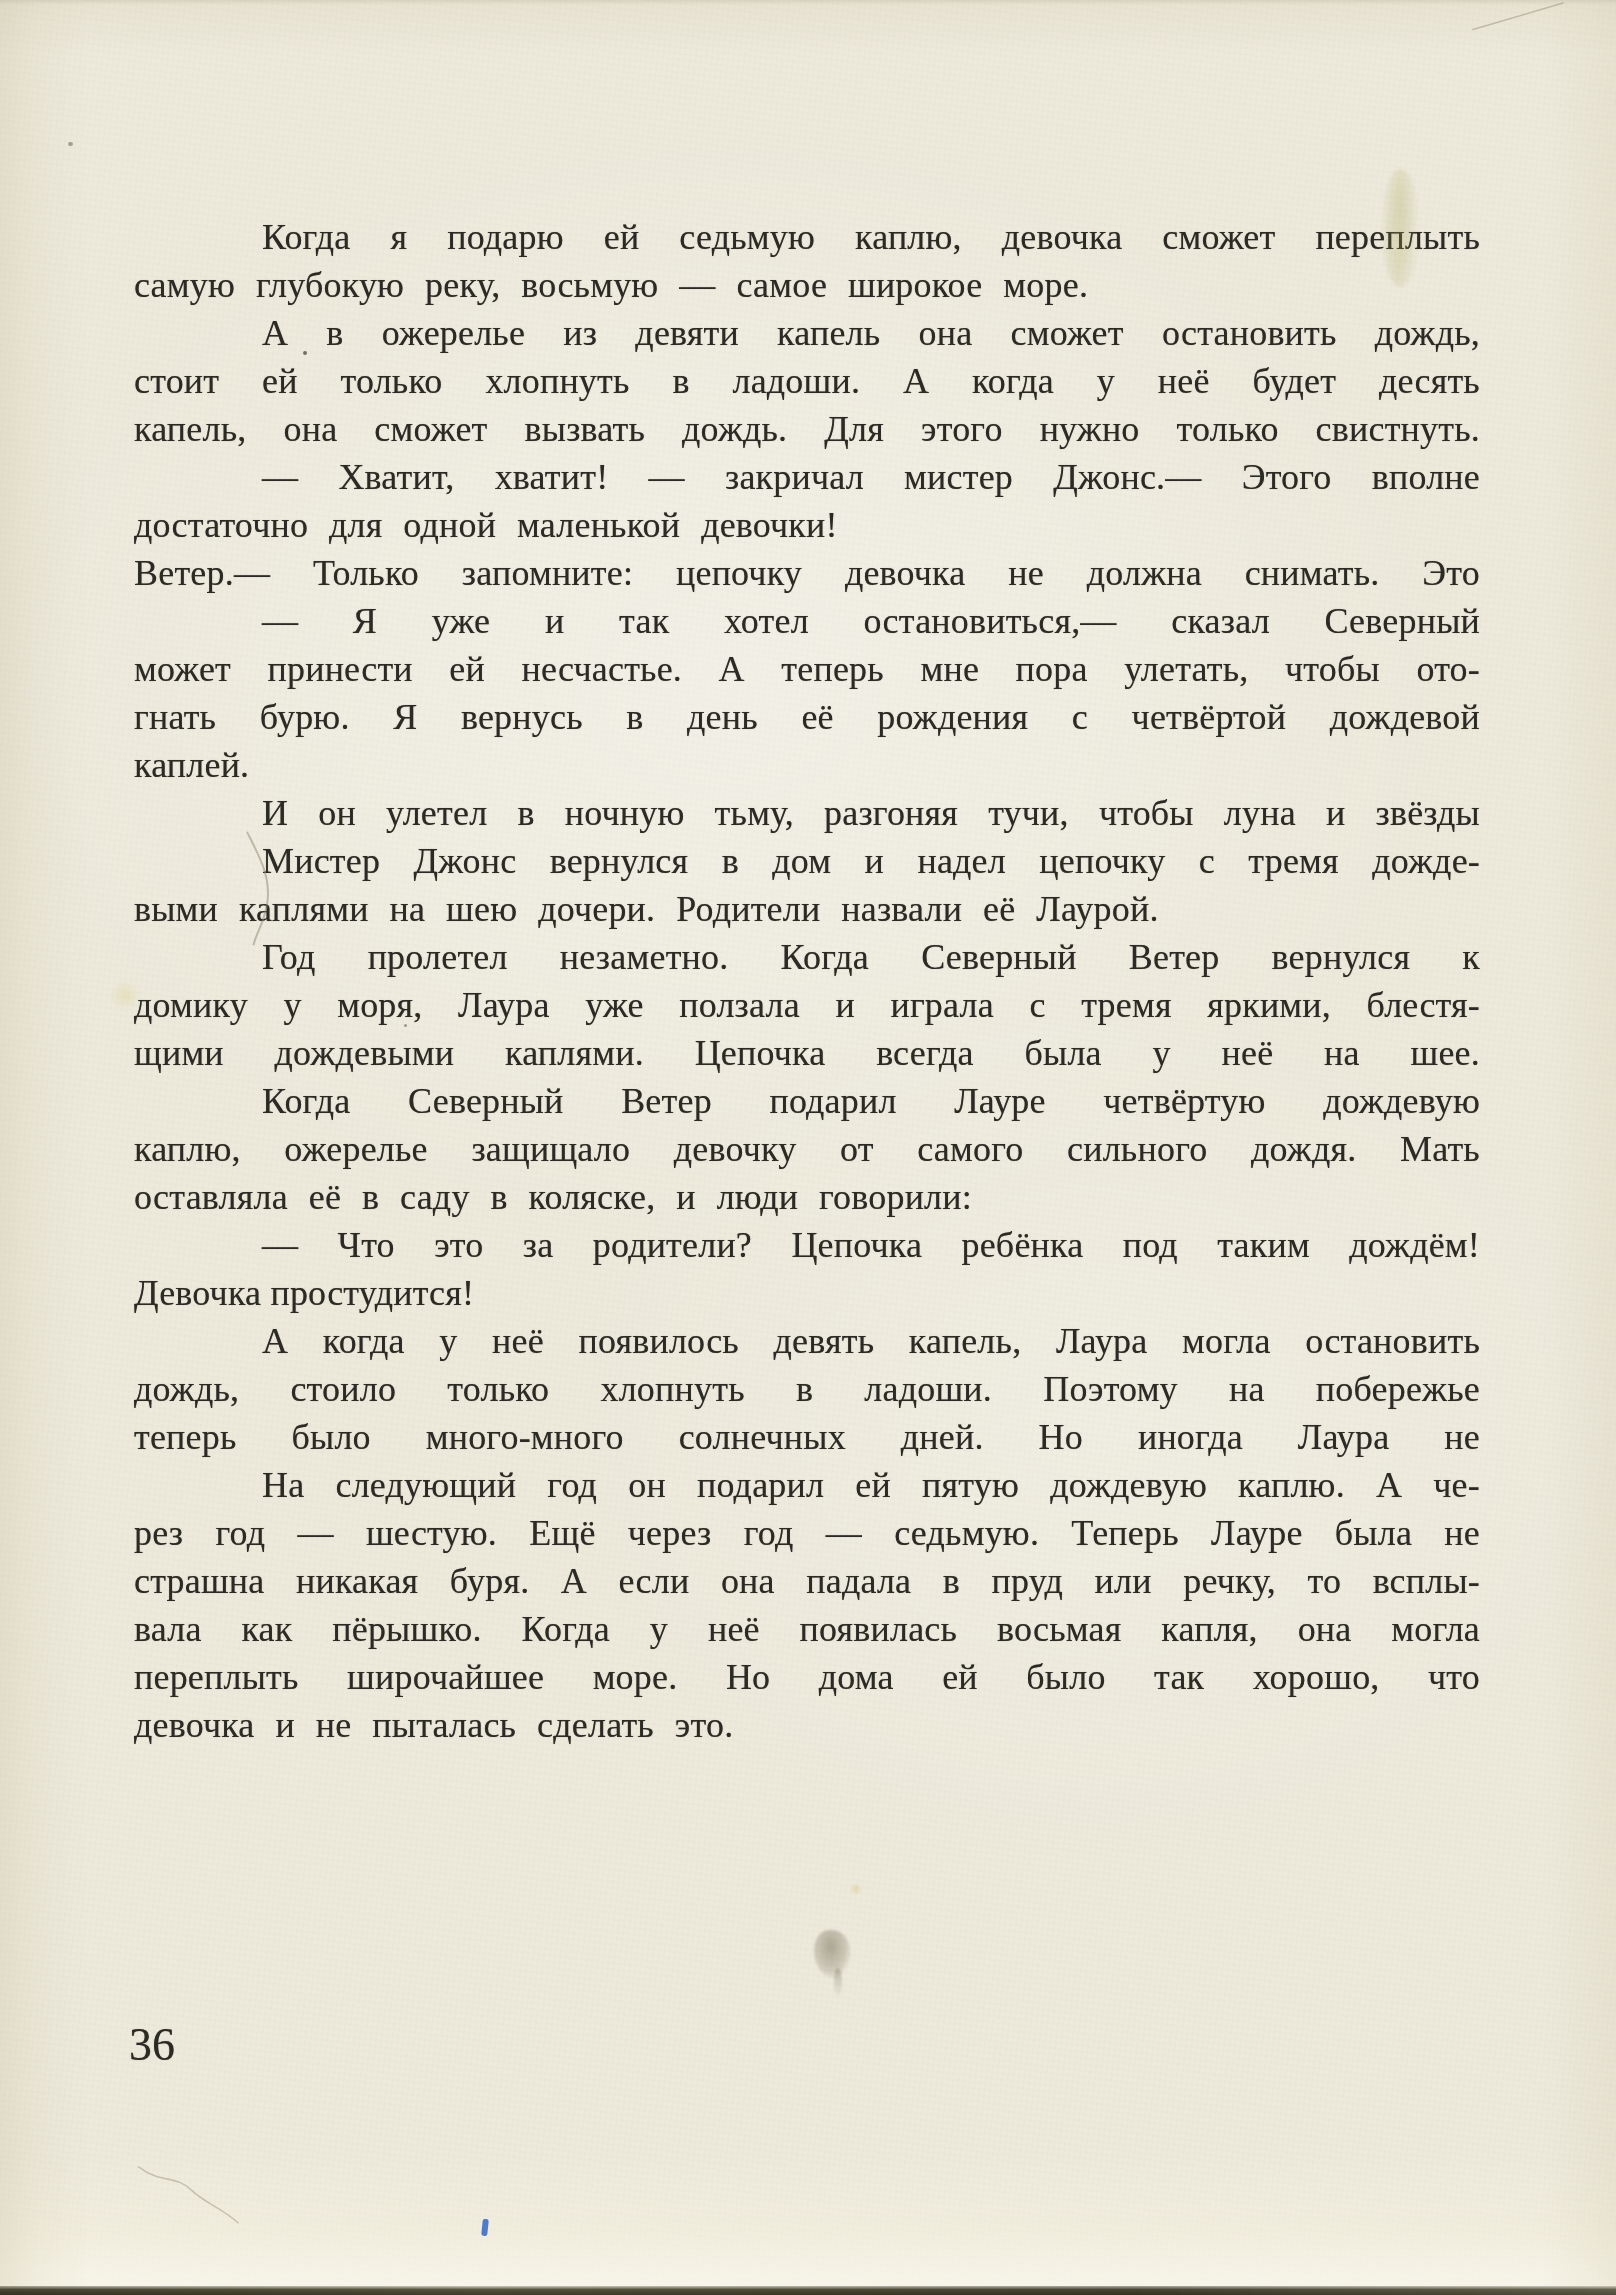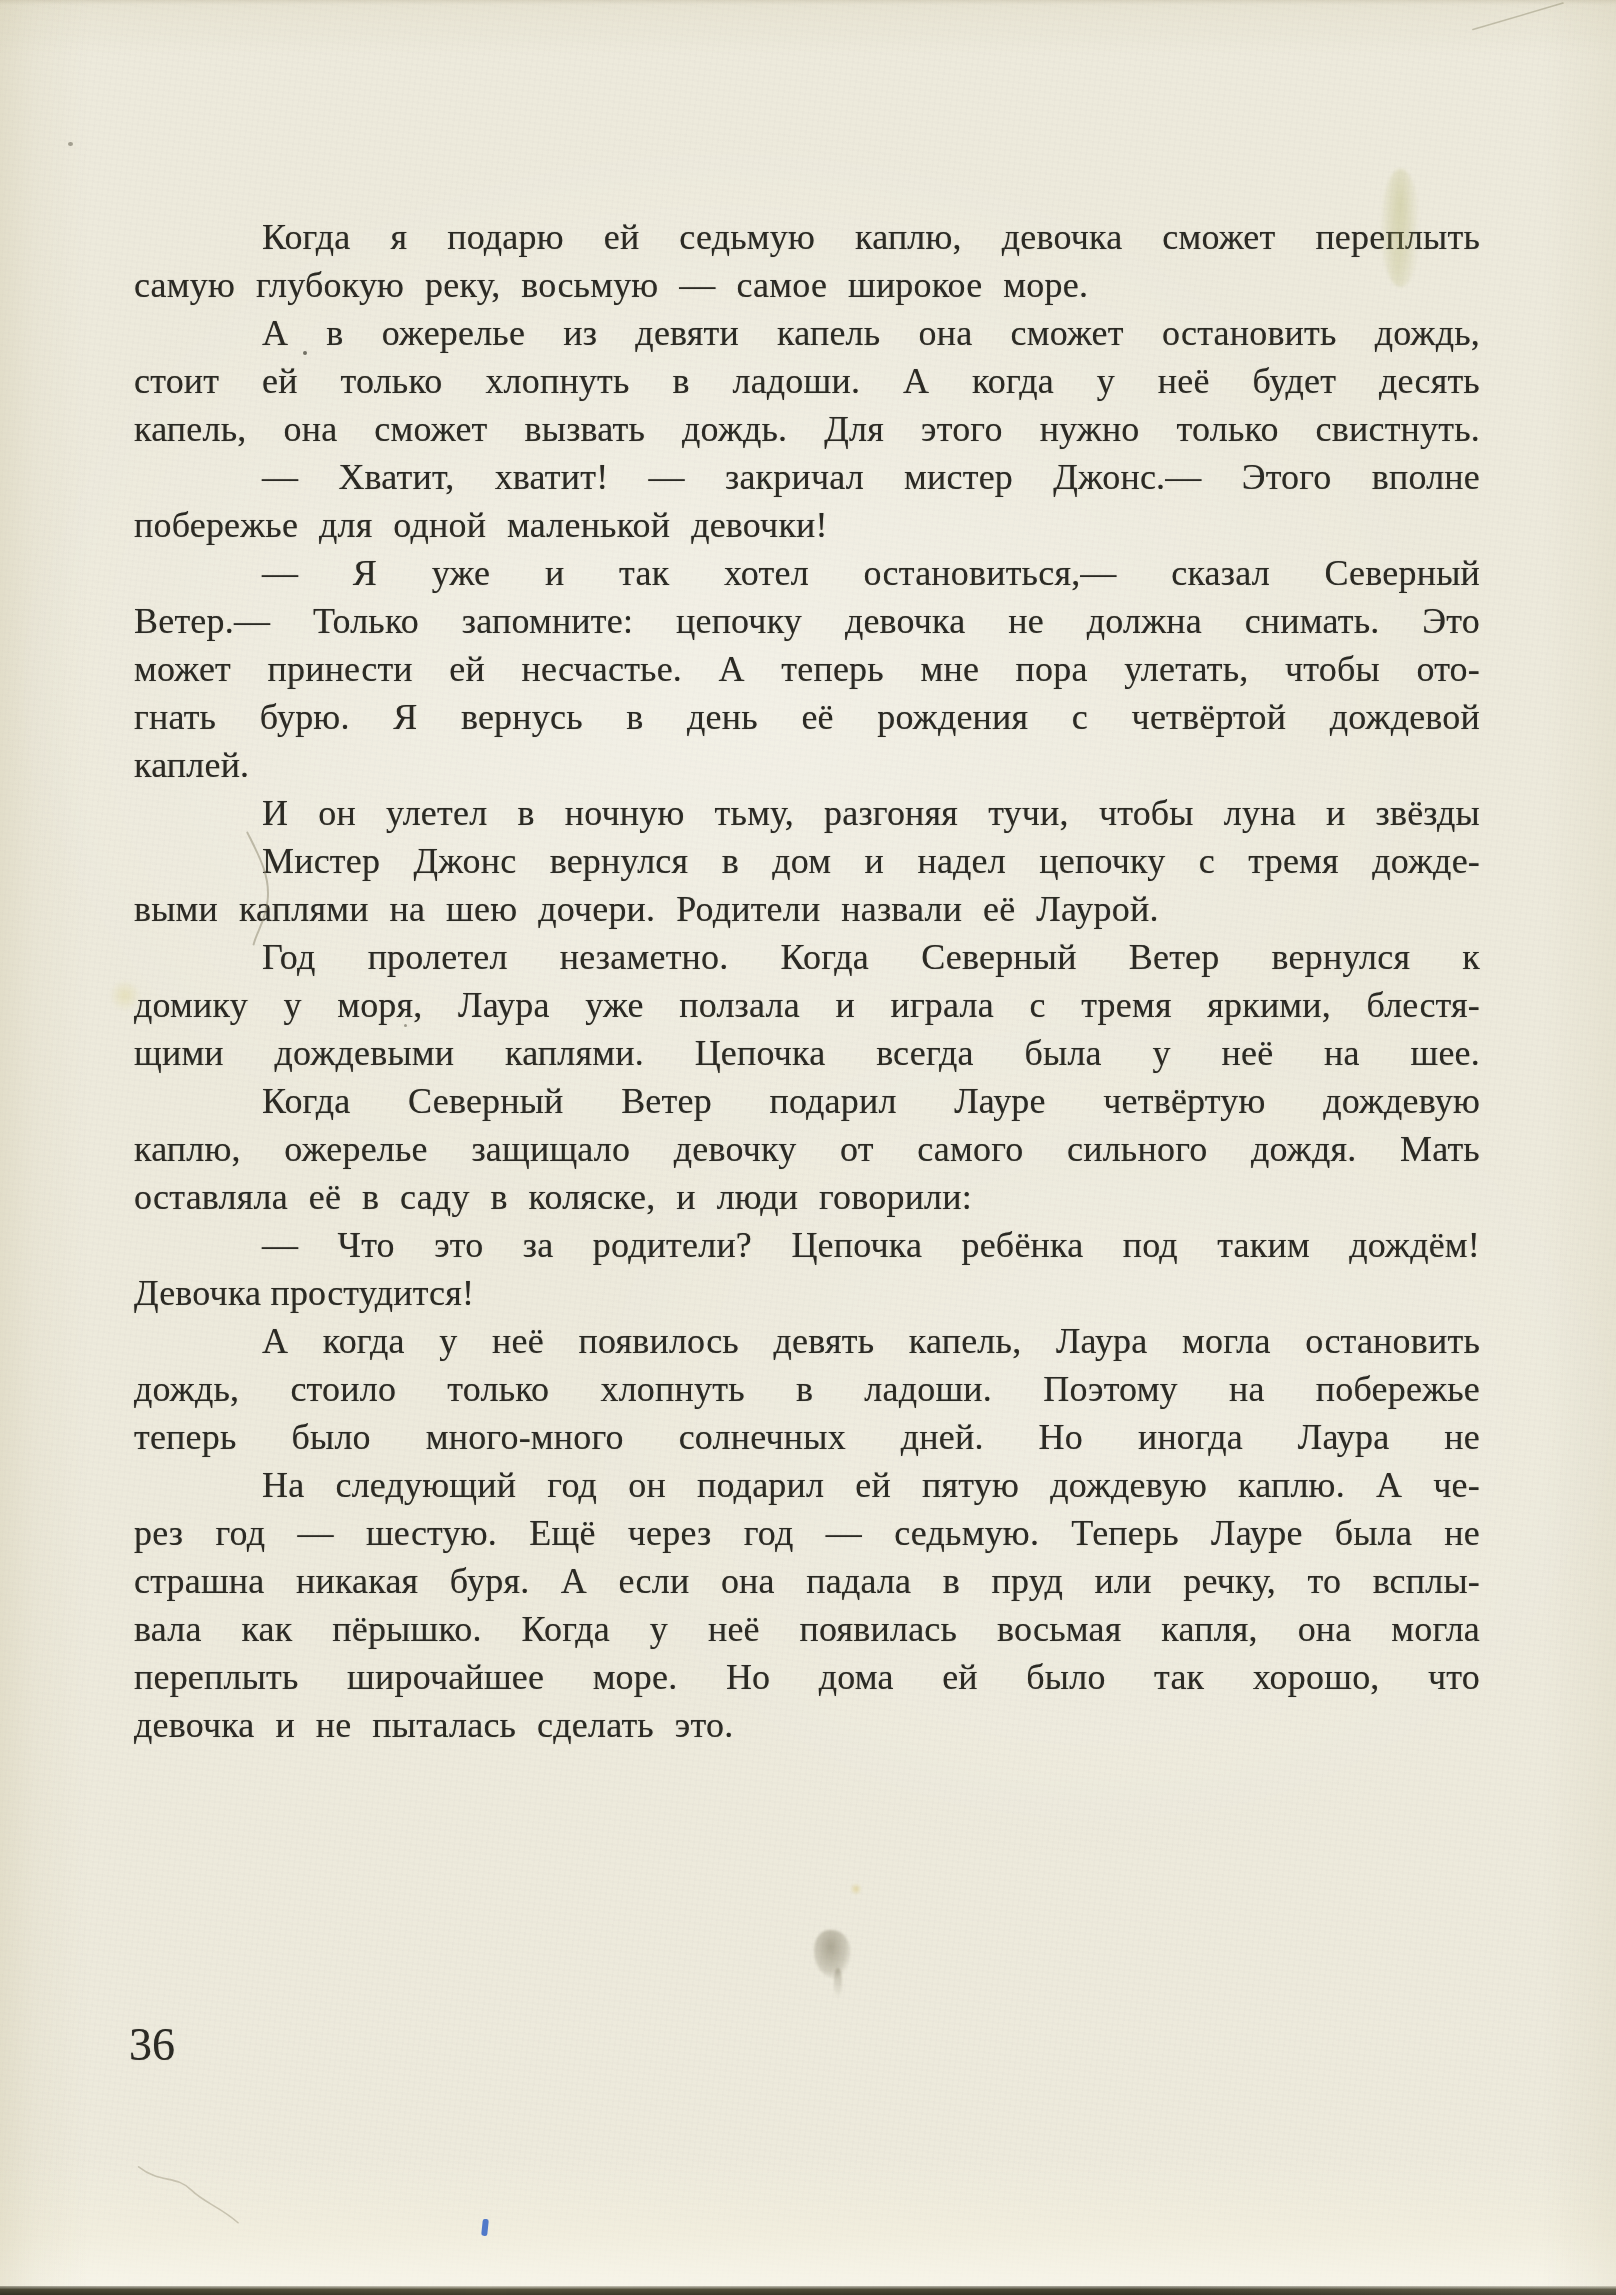--- a/index.html
+++ b/index.html
@@ -87,25 +87,25 @@
     <span class="line jl in">Когда я подарю ей седьмую каплю, девочка сможет переплыть</span>
     <span class="line pl ws">самую глубокую реку, восьмую — самое широкое море.</span>
   </p>
   <p class="para">
     <span class="line jl in">А в ожерелье из девяти капель она сможет остановить дождь,</span>
     <span class="line jl">стоит ей только хлопнуть в ладоши. А когда у неё будет десять</span>
     <span class="line jl">капель, она сможет вызвать дождь. Для этого нужно только свистнуть.</span>
   </p>
   <p class="para">
     <span class="line jl in">— Хватит, хватит! — закричал мистер Джонс.— Этого вполне</span>
-    <span class="line pl ws">побережье для одной маленькой девочки!</span>
+    <span class="line pl ws">достаточно для одной маленькой девочки!</span>
   </p>
   <p class="para">
+    <span class="line jl">Ветер.— Только запомните: цепочку девочка не должна снимать. Это</span>
     <span class="line jl in">— Я уже и так хотел остановиться,— сказал Северный</span>
-    <span class="line jl">Ветер.— Только запомните: цепочку девочка не должна снимать. Это</span>
     <span class="line jl">может принести ей несчастье. А теперь мне пора улетать, чтобы ото-</span>
     <span class="line jl">гнать бурю. Я вернусь в день её рождения с четвёртой дождевой</span>
     <span class="line pl">каплей.</span>
   </p>
   <p class="para">
     <span class="line jl in">И он улетел в ночную тьму, разгоняя тучи, чтобы луна и звёзды</span>
   </p>
   <p class="para">
     <span class="line jl in">Мистер Джонс вернулся в дом и надел цепочку с тремя дожде-</span>
     <span class="line pl ws">выми каплями на шею дочери. Родители назвали её Лаурой.</span>

